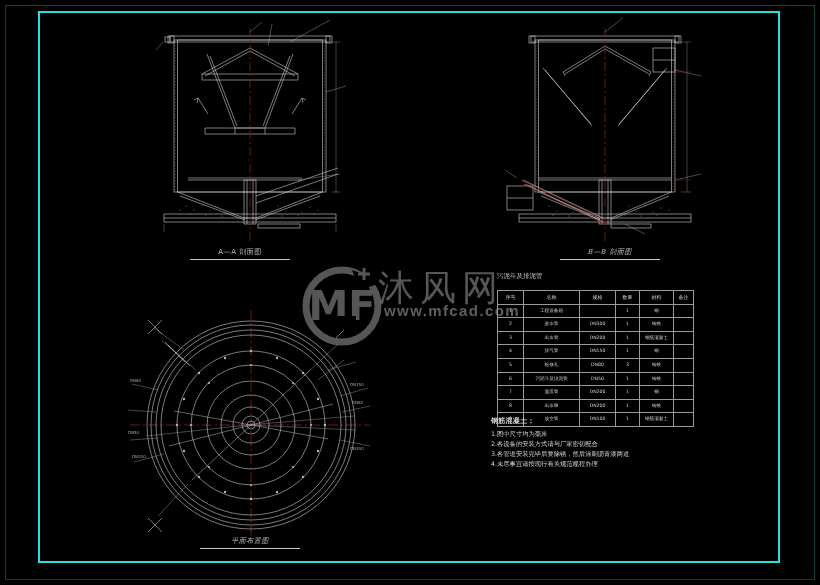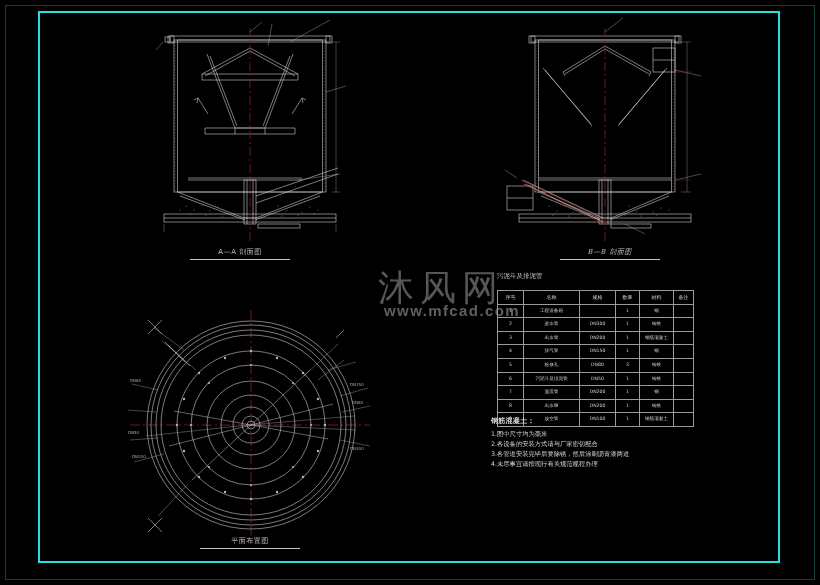--- a/index.html
+++ b/index.html
@@ -379,25 +379,34 @@
       <g fill="#a5a5a5" font-size="4" font-family="DejaVu Sans">
         <text x="2" y="74">DN80</text>
         <text x="0" y="126">DN50</text>
         <text x="4" y="150">DN200</text>
         <text x="222" y="78">DN150</text>
         <text x="224" y="96">DN80</text>
         <text x="222" y="142">DN300</text>
       </g>
     </svg>
   </div>
-  <div class="caption" style="left:200px; top:536px; width:100px;">
+  <div class="caption" style="left:200px; top:536px; width:100px;font-style:italic;">
     <span>平面布置图</span>
     <span class="rule"></span>
   </div>
 
+  <div class="wm">
+    <svg width="84" height="84" viewBox="0 0 84 84">
+      <circle cx="42" cy="44" r="36" fill="none" stroke="#8c8c8c" stroke-width="7"></circle>
+      <path d="M52 8 L84 20 L60 28 Z" fill="#000"></path>
+      <text x="42" y="58" text-anchor="middle" font-size="40" font-weight="bold" fill="#8c8c8c" font-family="DejaVu Sans">MF</text>
+      <path d="M30 56 L56 56" stroke="#000" stroke-width="4"></path>
+      <path d="M64 6 L64 18 M58 12 L70 12" stroke="#8c8c8c" stroke-width="3"></path>
+    </svg>
+  </div>
   <div class="wm-text">沐风网</div>
   <div class="wm-url">www.mfcad.com</div>
 
   <div class="table-title">污泥斗及排泥管</div>
 
   <table class="mat">
     <colgroup>
       <col class="c0">
         <col class="c1">
         <col class="c2">

